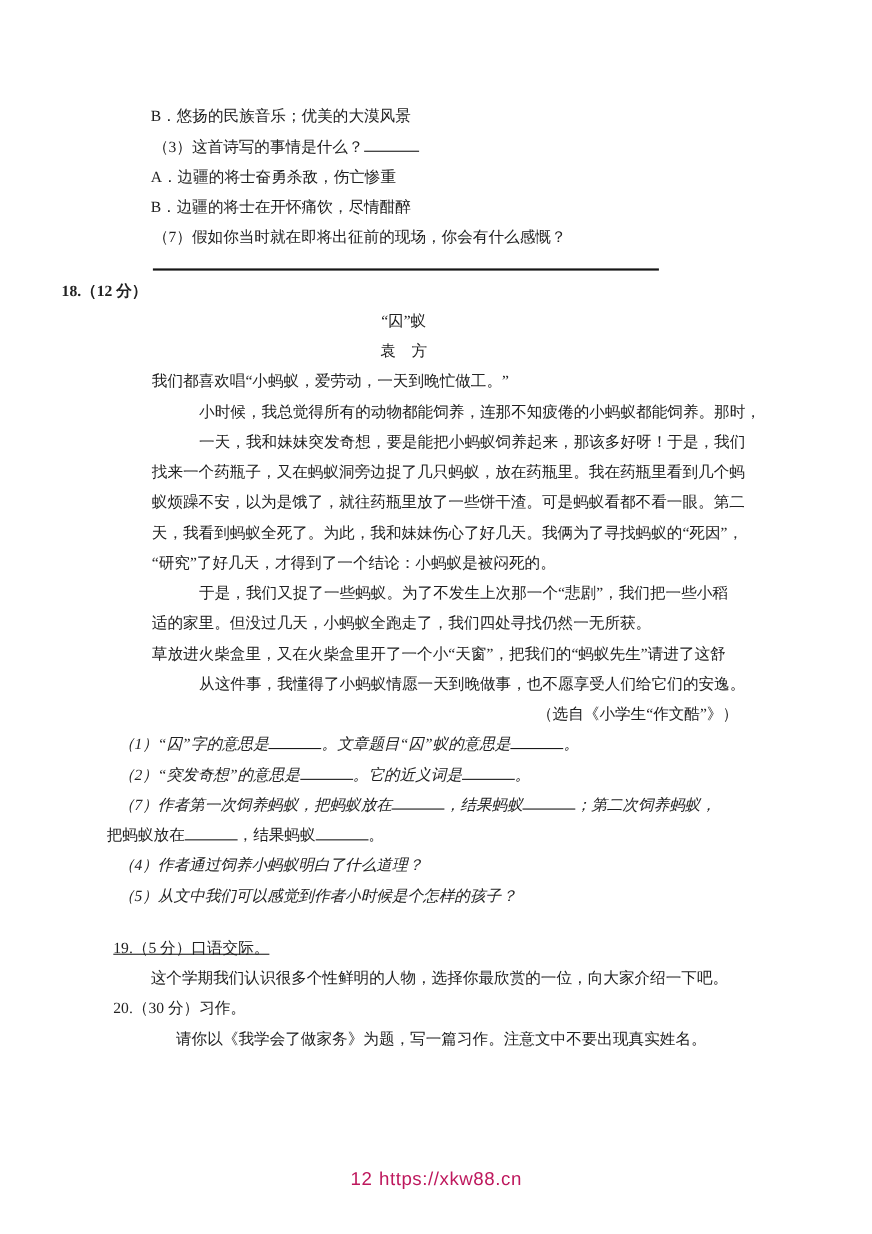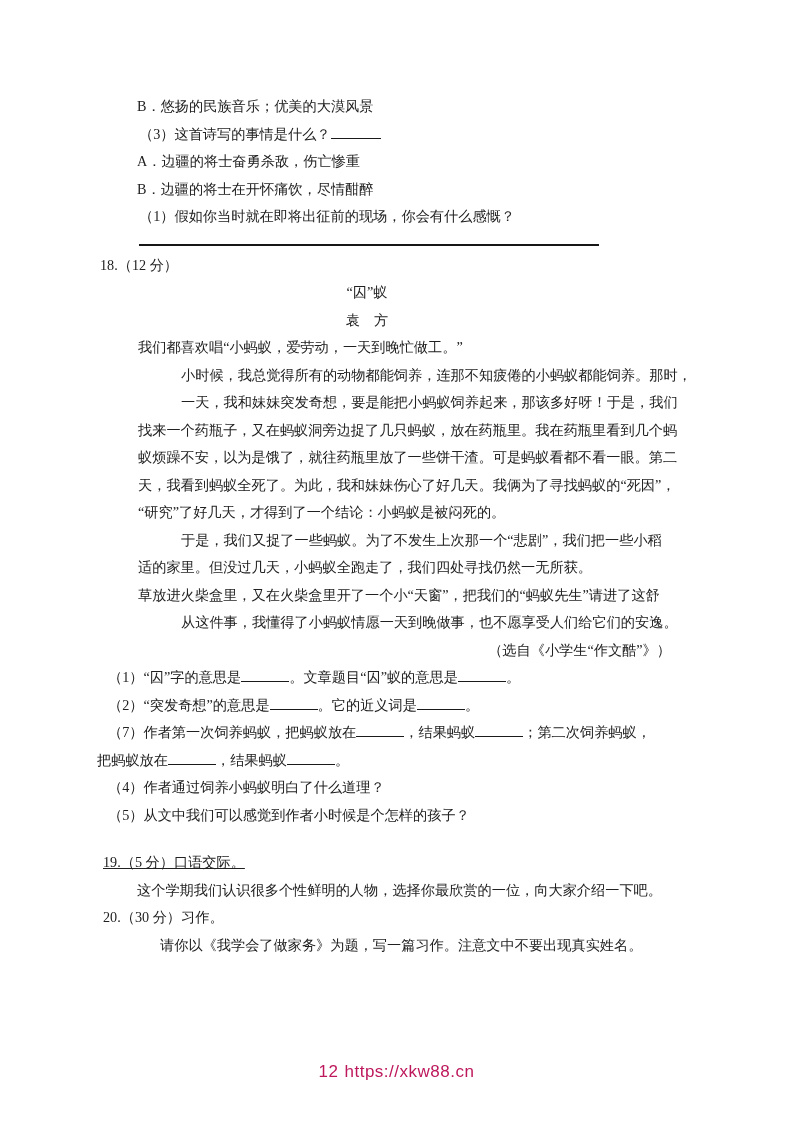--- a/index.html
+++ b/index.html
@@ -17,28 +17,28 @@
   .line{white-space:nowrap;}
   
   .opt{margin-left:137px;}
   .qtop{margin-left:139px;}
   .answer-rule{
     margin:13px 0 0 139px;
     width:460px;height:0;
     border-bottom:2px solid #161616;
   }
   
-  .num18{margin-left:100px;margin-top:6px;}
+  .num18{margin-left:56px;margin-top:6px;font-weight:bold;}
   .center-line{margin-left:97px;width:540px;text-align:center;white-space:nowrap;}
   .story{margin-left:138px;}
   .story .sline{white-space:nowrap;}
   .story .ind{text-indent:43px;}
   .source-line{margin-left:138px;width:533px;text-align:right;white-space:nowrap;}
   .q18{margin-left:97px;white-space:nowrap;}
-  .q18.ind{text-indent:11px;}
+  .q18.ind{text-indent:11px;font-style:italic;}
   
   .secnum{margin-left:103px;}
   .gap-before{margin-top:20px;text-decoration:underline;}
   .s19body{margin-left:137px;}
   .s20body{margin-left:160px;}
   
   .blank{
     display:inline-block;
     width:48px;height:14px;
     border-bottom:1.3px solid #1a1a1a;
@@ -59,21 +59,21 @@
 <body>
 
 <div class="page">
   <div class="content">
 
     <section>
       <div class="line opt">B．悠扬的民族音乐；优美的大漠风景</div>
       <div class="line qtop"><span>（3）这首诗写的事情是什么？</span><span class="blank w50"></span></div>
       <div class="line opt">A．边疆的将士奋勇杀敌，伤亡惨重</div>
       <div class="line opt">B．边疆的将士在开怀痛饮，尽情酣醉</div>
-      <div class="line qtop">（1）假如你当时就在即将出征前的现场，你会有什么感慨？</div>
+      <div class="line qtop">（7）假如你当时就在即将出征前的现场，你会有什么感慨？</div>
       <div class="answer-rule"></div>
     </section>
 
     <section>
       <div class="line num18">18.（12 分）</div>
       <div class="center-line">“囚”蚁</div>
       <div class="center-line">袁　方</div>
 
       <div class="story">
         <div class="sline">我们都喜欢唱“小蚂蚁，爱劳动，一天到晚忙做工。”</div>

